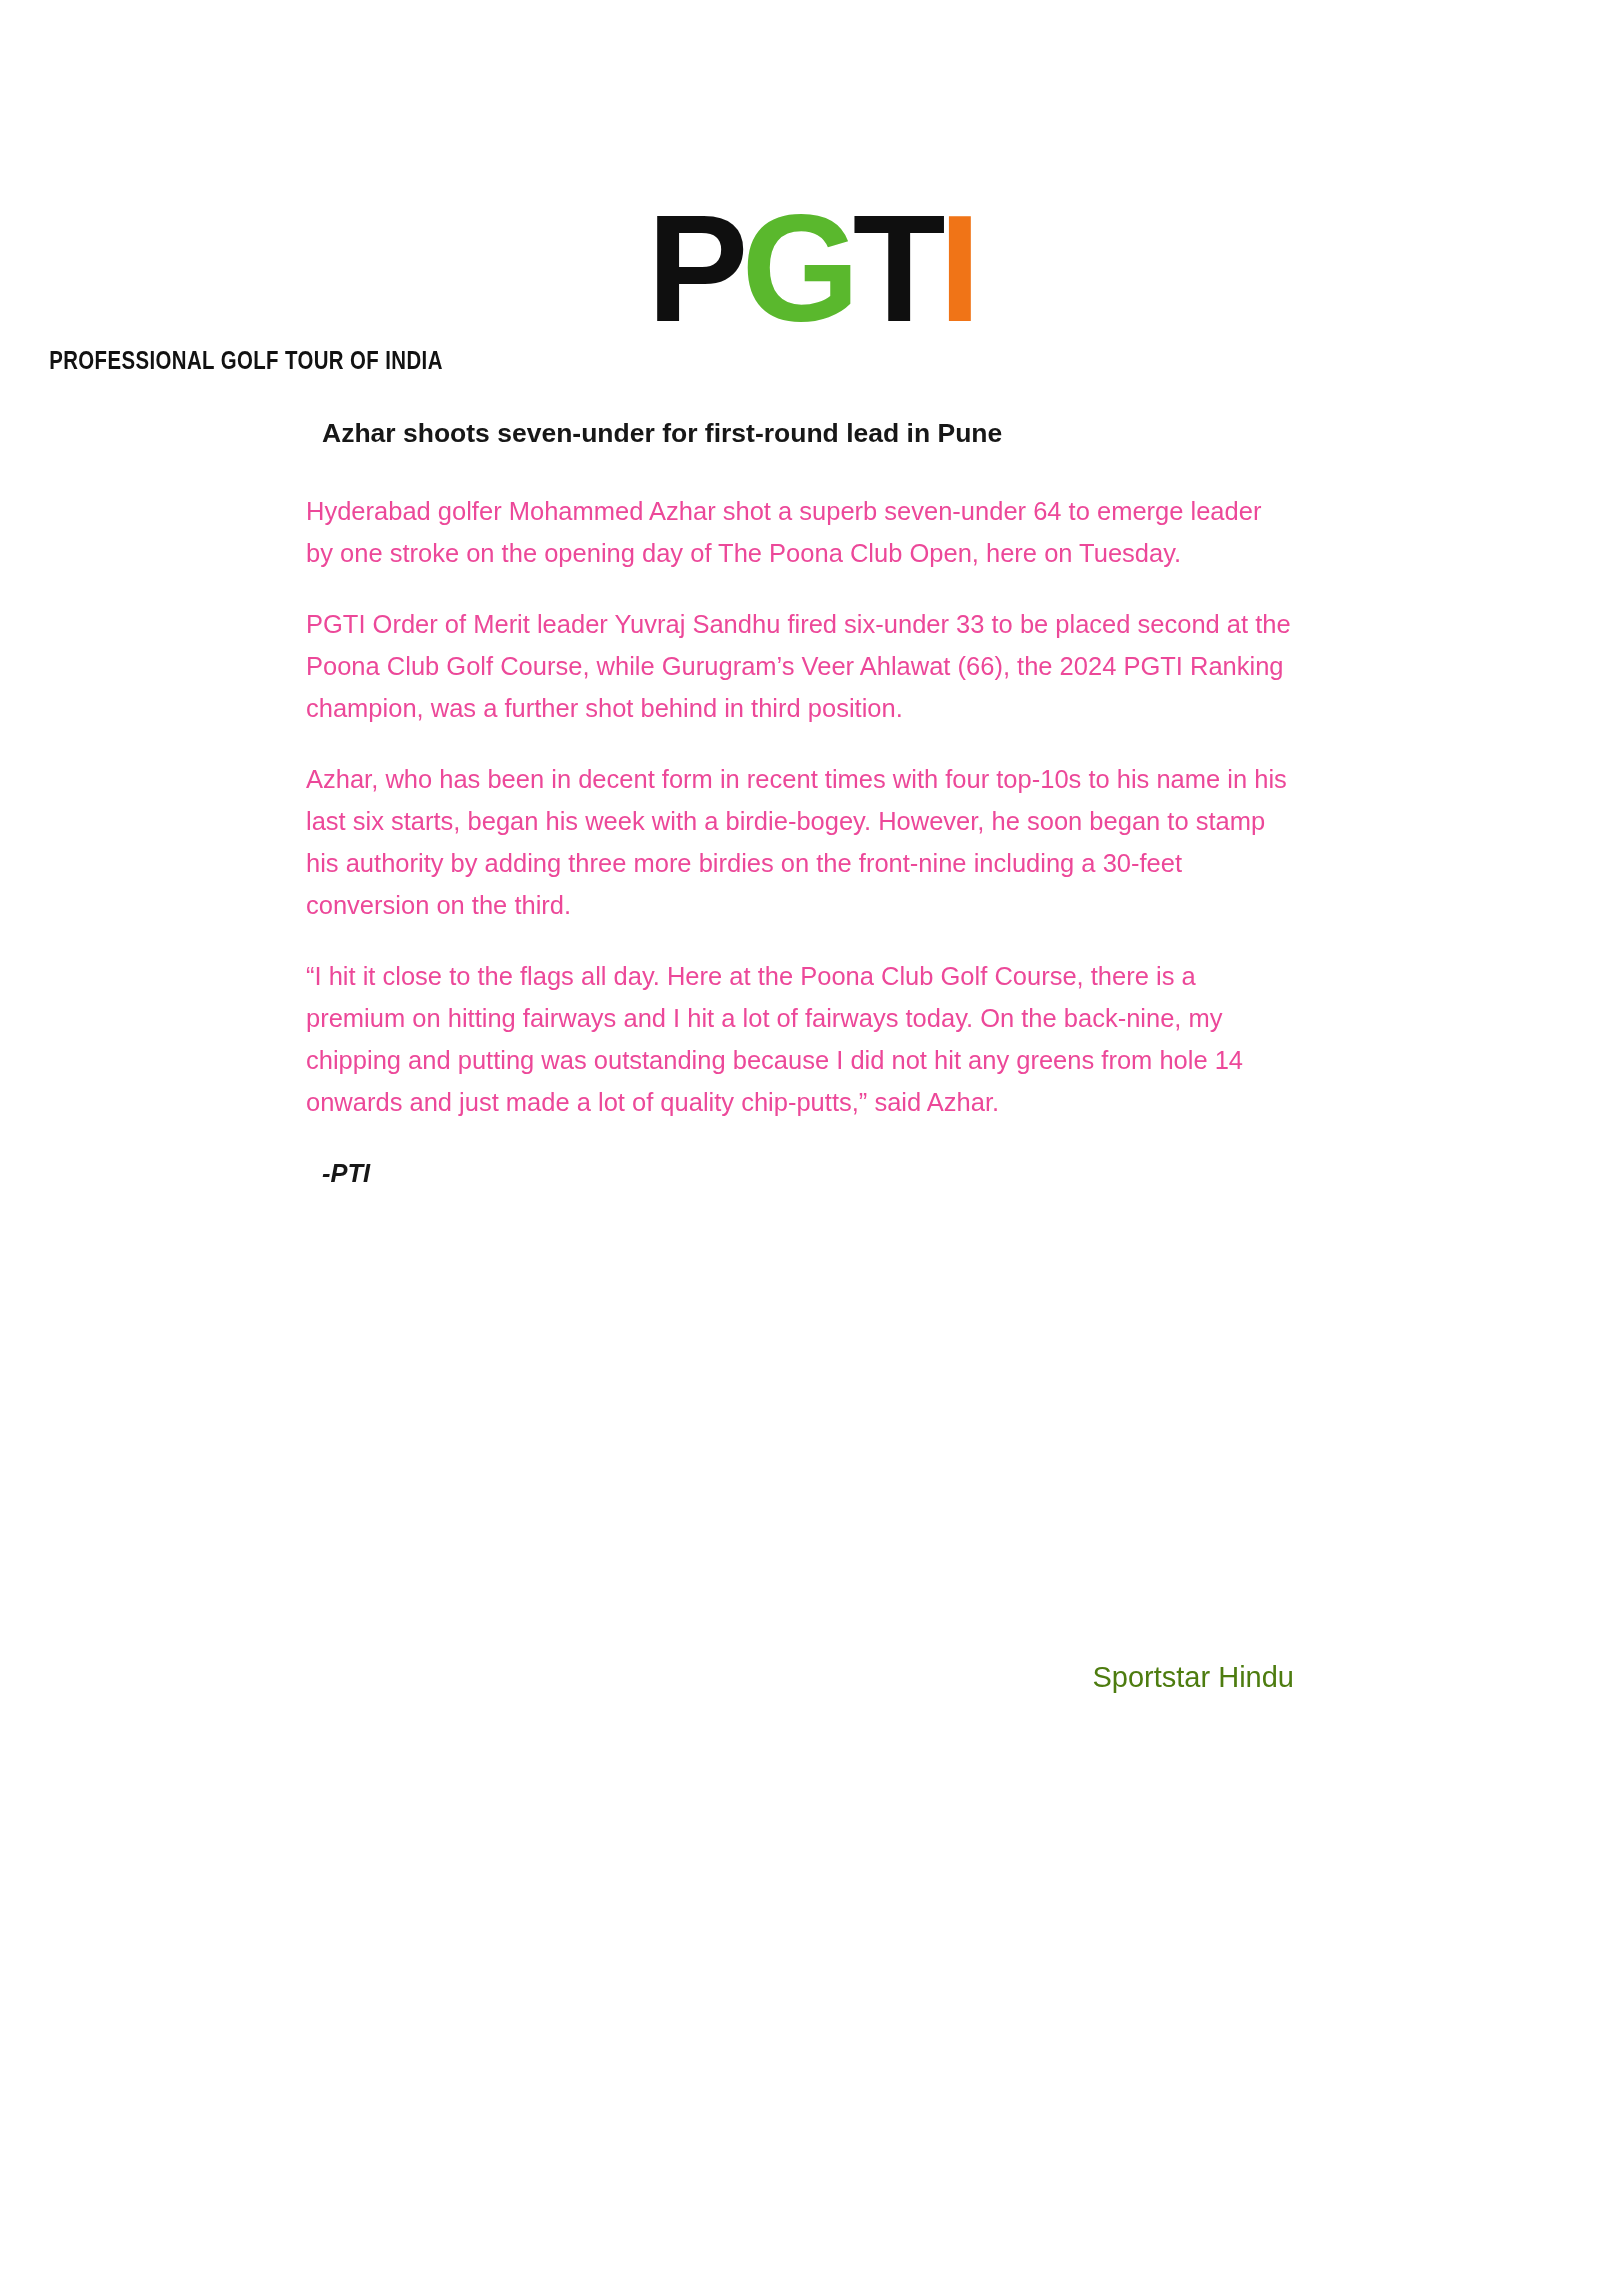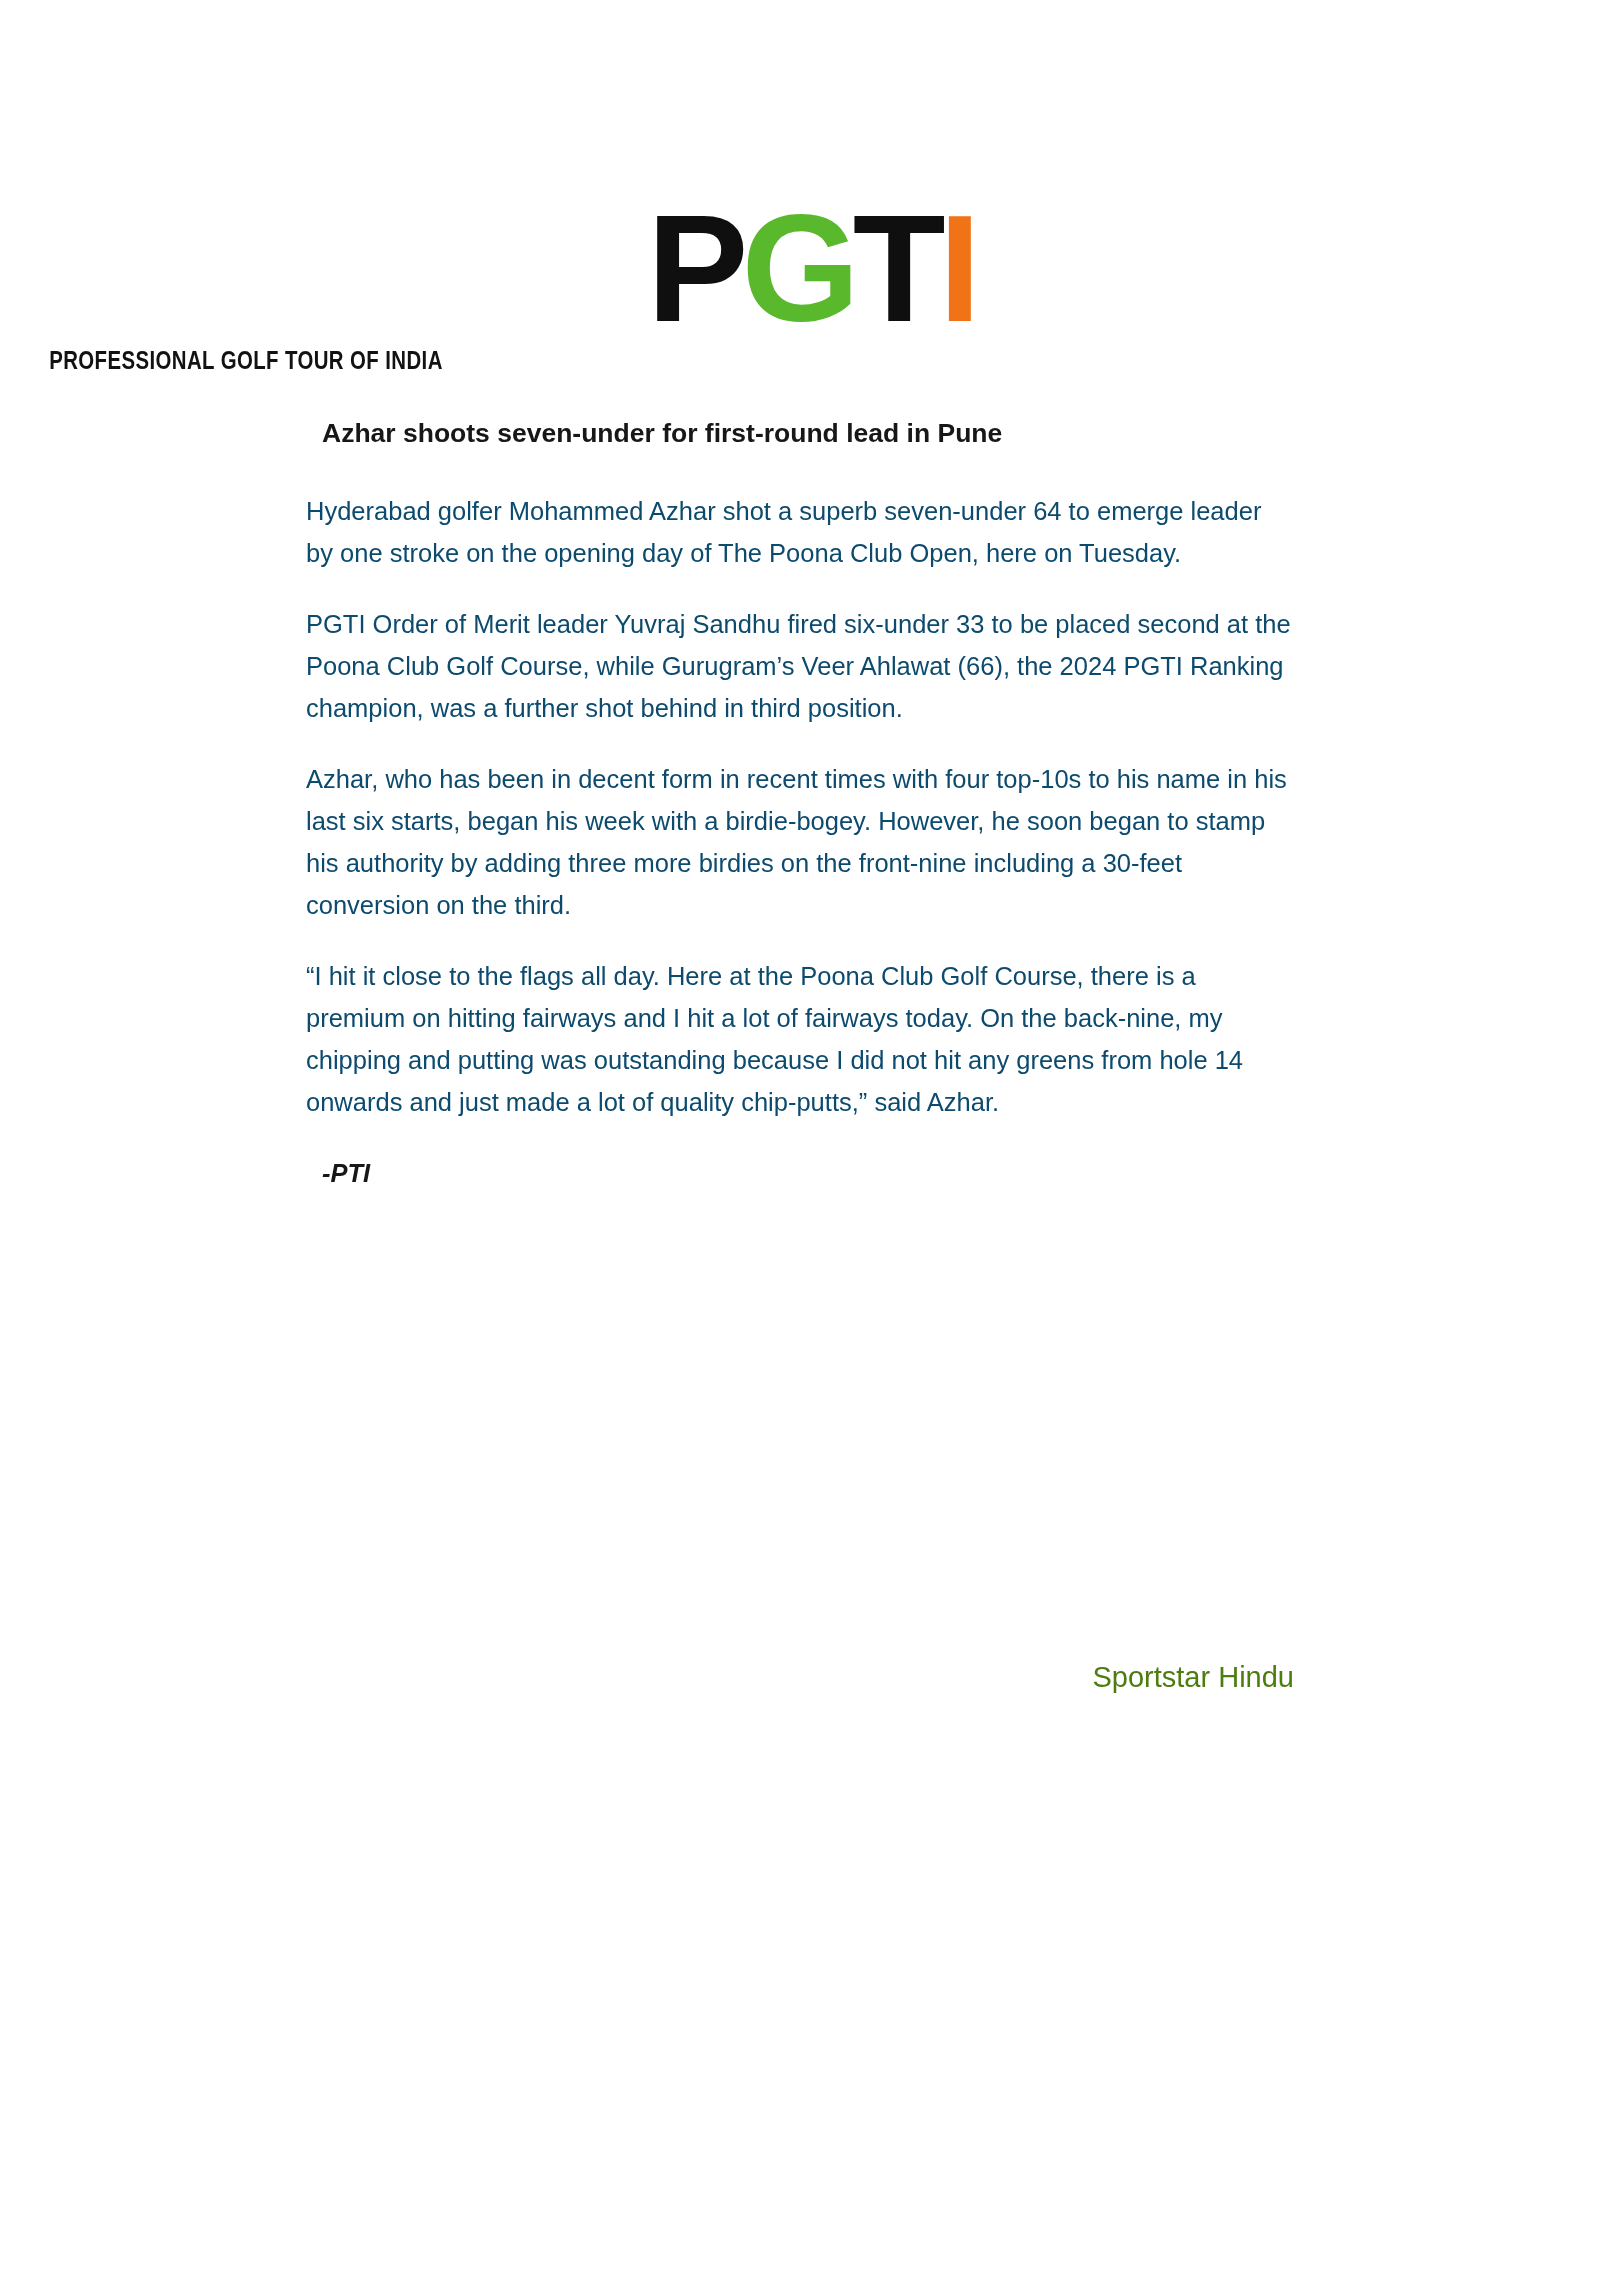--- a/index.html
+++ b/index.html
@@ -57,21 +57,21 @@
     margin: 0 0 36px 16px;
     font-size: 26.5px;
     font-weight: bold;
     line-height: 42px;
     color: #171717;
   }
   .para {
     margin: 0 0 29px 0;
     font-size: 25.5px;
     line-height: 42px;
-    color: #0c4a6e;
+    color: #ec4899;
   }
   .byline {
     margin: 16px;
     font-size: 25.5px;
     line-height: 42px;
     font-weight: bold;
     font-style: italic;
     color: #171717;
   }
   

